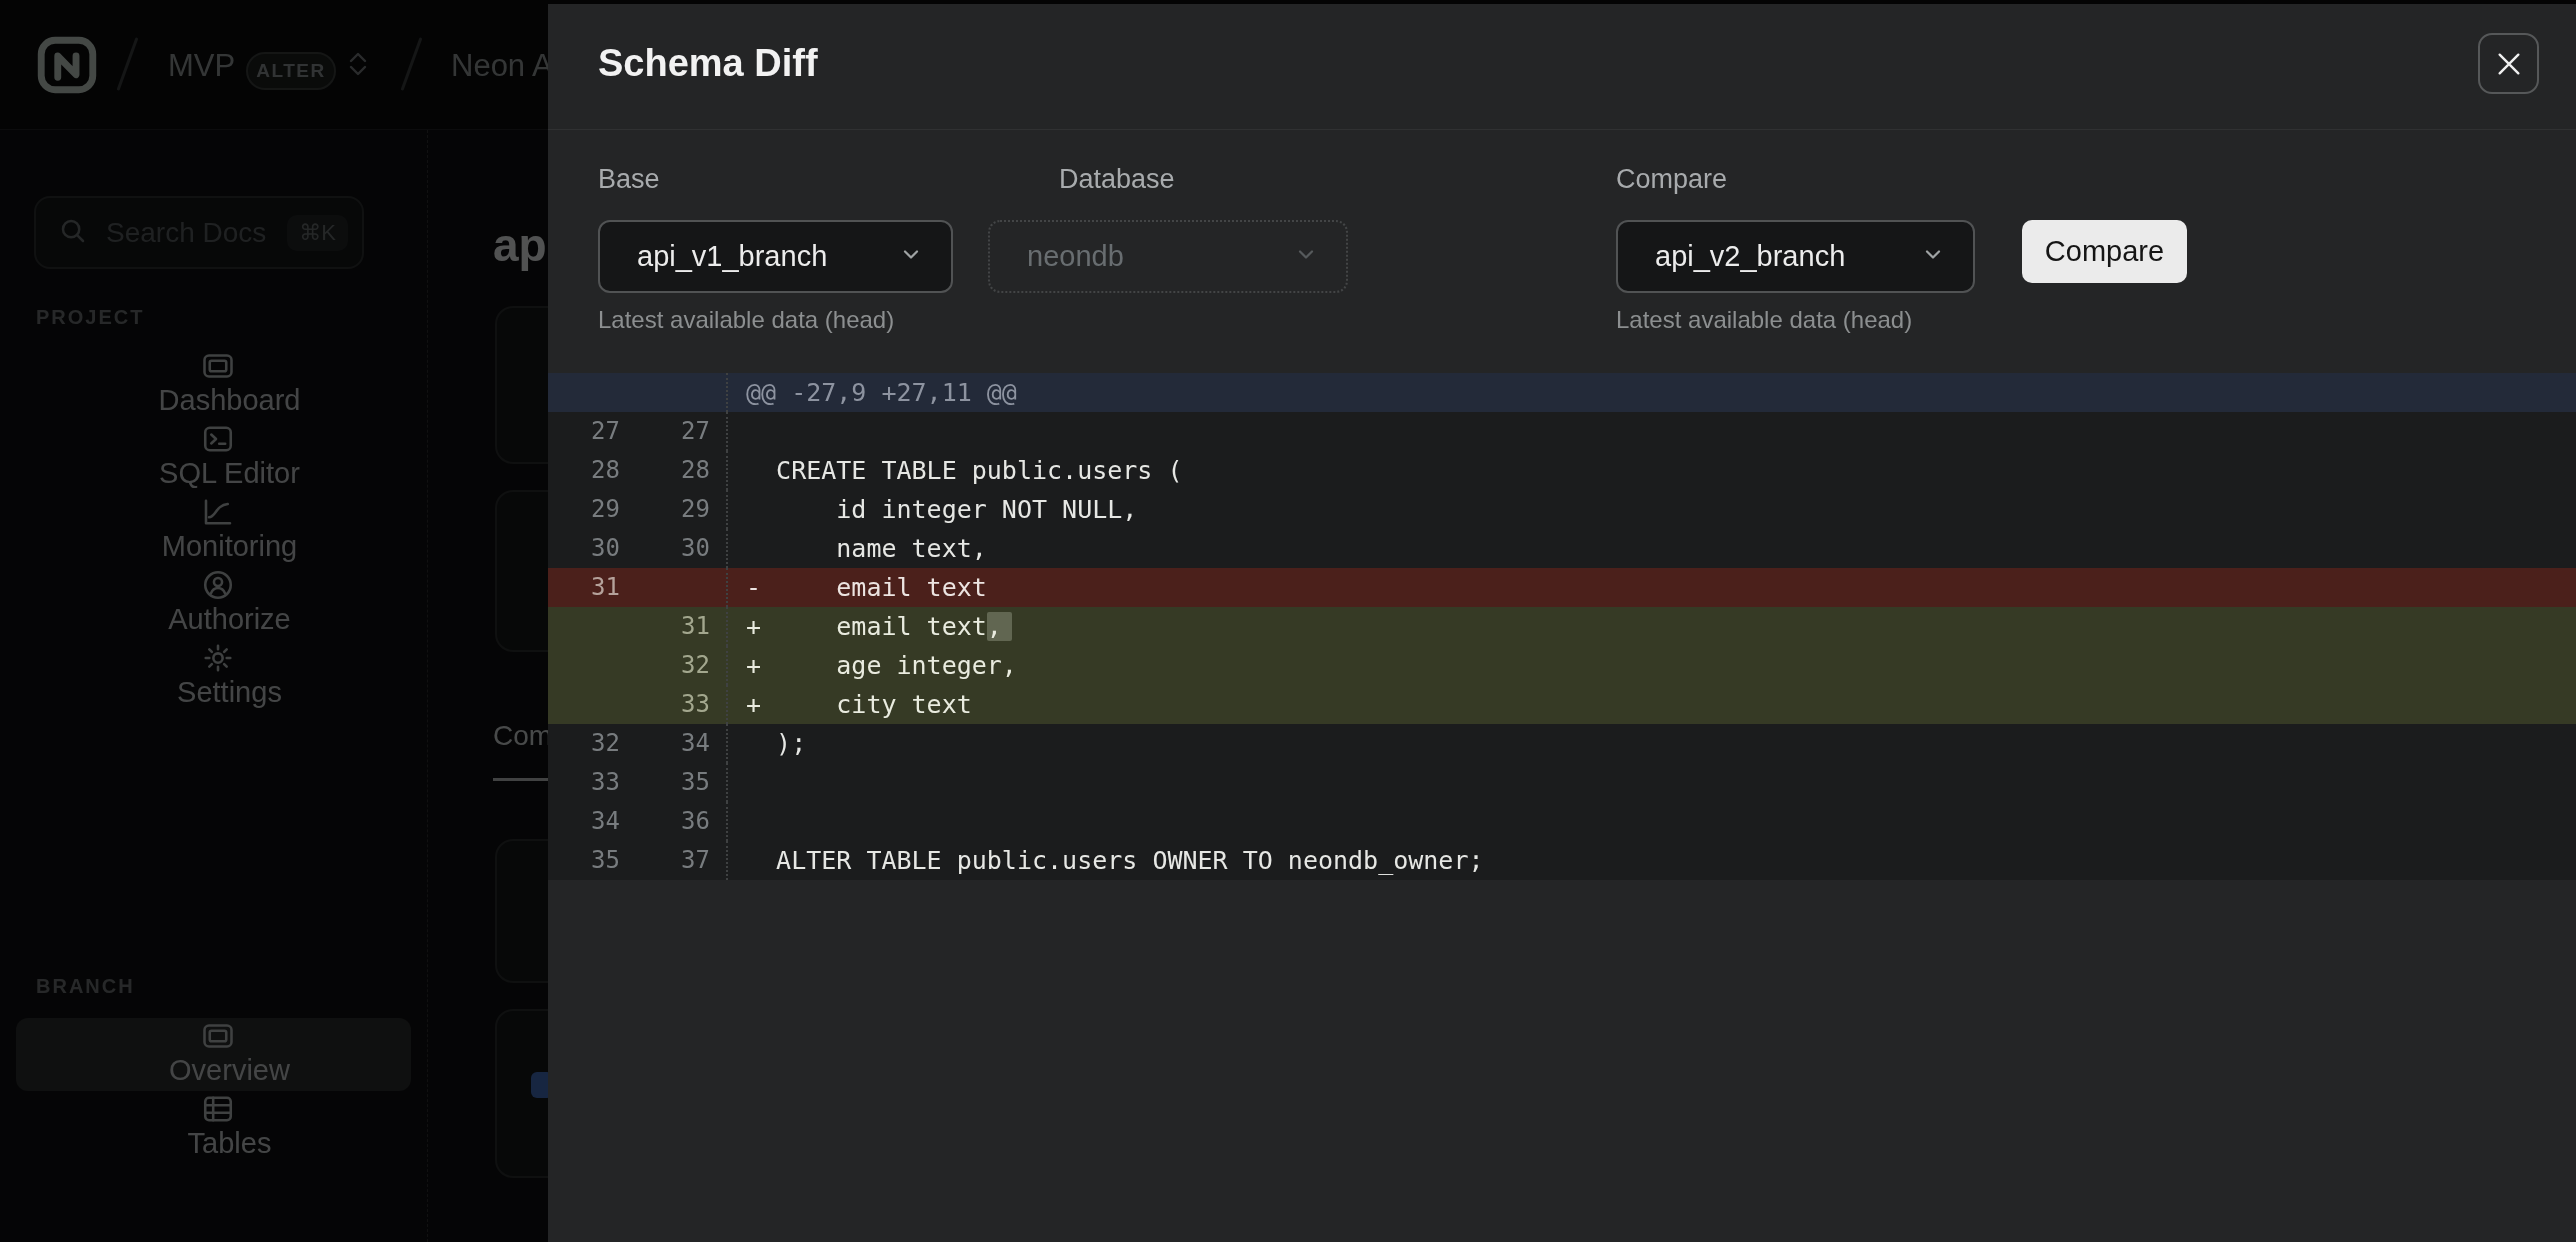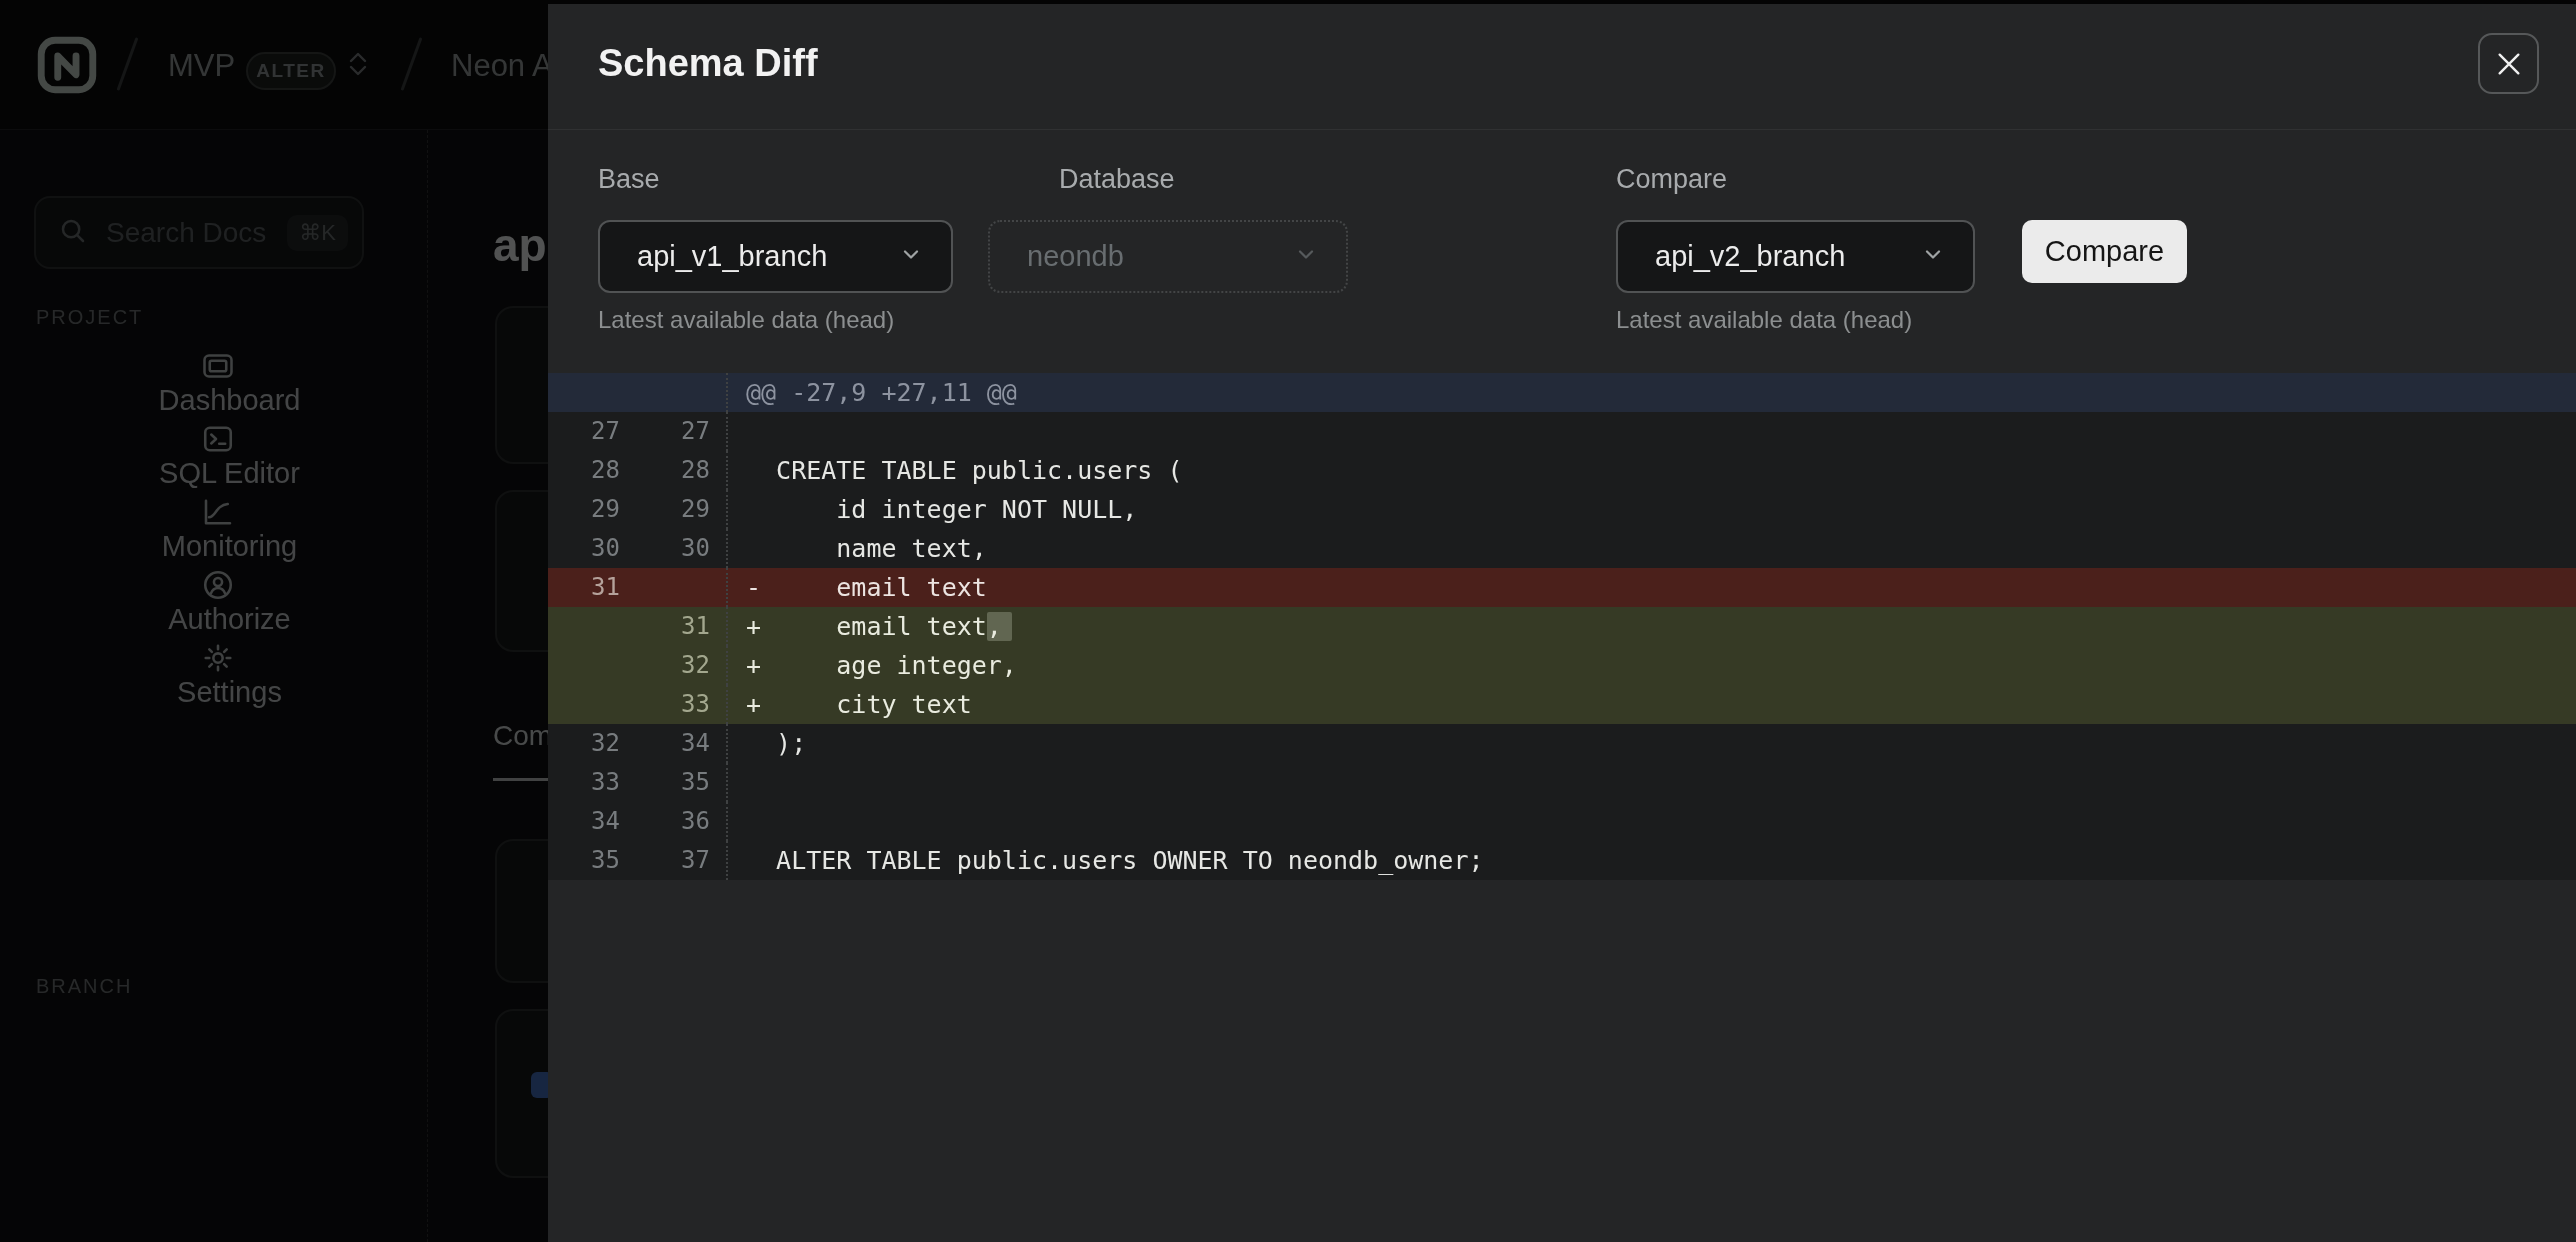--- a/index.html
+++ b/index.html
@@ -19,21 +19,21 @@
               font-size:19px;font-weight:bold;letter-spacing:1.5px;color:#8e9394;}
   .crumb-chevrons{position:absolute;left:349px;top:52px;color:#787d7e;display:flex;flex-direction:column;gap:2px;}
 
   .sidebar{position:absolute;left:0;top:130px;bottom:0;width:428px;background:#101112;
            border-right:1px dashed rgba(255,255,255,0.14);}
   .searchbox{position:absolute;left:34px;top:66px;width:330px;height:73px;border:2px solid #2e3132;
              background:#151718;border-radius:16px;display:flex;align-items:center;padding:0 14px 0 22px;}
   .searchbox .s-icon{color:#6a6f71;flex:0 0 auto;margin-right:18px;}
   .searchbox .s-text{font-size:28px;color:#5a5f61;flex:1;}
   .kbd{background:#232627;border-radius:10px;padding:5px 12px;font-size:22px;color:#6b7071;}
-  .sec-label{position:absolute;left:36px;font-size:20px;font-weight:normal;letter-spacing:2px;color:#6f7475;}
+  .sec-label{position:absolute;left:36px;font-size:20px;font-weight:bold;letter-spacing:2px;color:#6f7475;}
   .nav{position:absolute;left:16px;right:16px;}
   .nav-item{height:73px;display:flex;align-items:center;padding-left:32px;border-radius:12px;color:#c2c7c8;flex-direction:column;}
   .nav-item .n-icon{width:36px;height:36px;margin-right:24px;color:#b4b9ba;flex:0 0 auto;}
   .nav-item .n-label{font-size:29px;}
   .nav-item.active{background:#2c2e2e;}
 
   .main-bg{position:absolute;left:428px;top:130px;right:0;bottom:0;background:#101112;}
   .bg-heading{position:absolute;left:65px;top:88px;font-size:46px;font-weight:bold;color:#e8eaea;white-space:nowrap;}
   .bg-card{position:absolute;left:67px;width:1200px;background:#151718;border:2px solid #2c2e2f;border-radius:18px;}
   .bg-tab{position:absolute;left:65px;top:590px;font-size:28px;color:#cfd3d3;white-space:nowrap;}
@@ -153,20 +153,36 @@
           </div>
           <div class="nav-item">
             <span class="n-icon"><svg width="36" height="36" viewBox="0 0 24 24" fill="none" stroke="currentColor" stroke-width="1.7" stroke-linecap="round" stroke-linejoin="round">
                 <circle cx="12" cy="12" r="3.1"></circle>
                 <path d="M12 3.8v2.4M12 17.8v2.4M3.8 12h2.4M17.8 12h2.4M6.2 6.2l1.7 1.7M16.1 16.1l1.7 1.7M17.8 6.2l-1.7 1.7M7.9 16.1l-1.7 1.7"></path>
               </svg></span>
             <span class="n-label">Settings</span>
           </div>
         </div>
       <div class="sec-label" style="top:845px;">BRANCH</div>
+      <div class="nav" style="top:888px;" id="nav-branch">
+          <div class="nav-item active">
+            <span class="n-icon"><svg width="36" height="36" viewBox="0 0 24 24" fill="none" stroke="currentColor" stroke-width="1.7" stroke-linecap="round" stroke-linejoin="round">
+                <rect x="3" y="5" width="18" height="14" rx="3"></rect>
+                <rect x="6.5" y="8.5" width="11" height="7" rx="1.2"></rect>
+              </svg></span>
+            <span class="n-label">Overview</span>
+          </div>
+          <div class="nav-item">
+            <span class="n-icon"><svg width="36" height="36" viewBox="0 0 24 24" fill="none" stroke="currentColor" stroke-width="1.7" stroke-linecap="round" stroke-linejoin="round">
+                <rect x="3.5" y="4.5" width="17" height="15" rx="2.5"></rect>
+                <path d="M3.5 9.5h17M3.5 14.5h17M8.8 4.5v15"></path>
+              </svg></span>
+            <span class="n-label">Tables</span>
+          </div>
+        </div>
     </div>
 
     <div class="main-bg">
       <div class="bg-heading">api_v1_branch</div>
       <div class="bg-card" style="top:176px;height:158px;"></div>
       <div class="bg-card" style="top:360px;height:162px;"></div>
       <div class="bg-tab">Compute</div>
       <div class="bg-tab-underline"></div>
       <div class="bg-card" style="top:709px;height:144px;"></div>
       <div class="bg-card" style="top:879px;height:169px;"></div>

